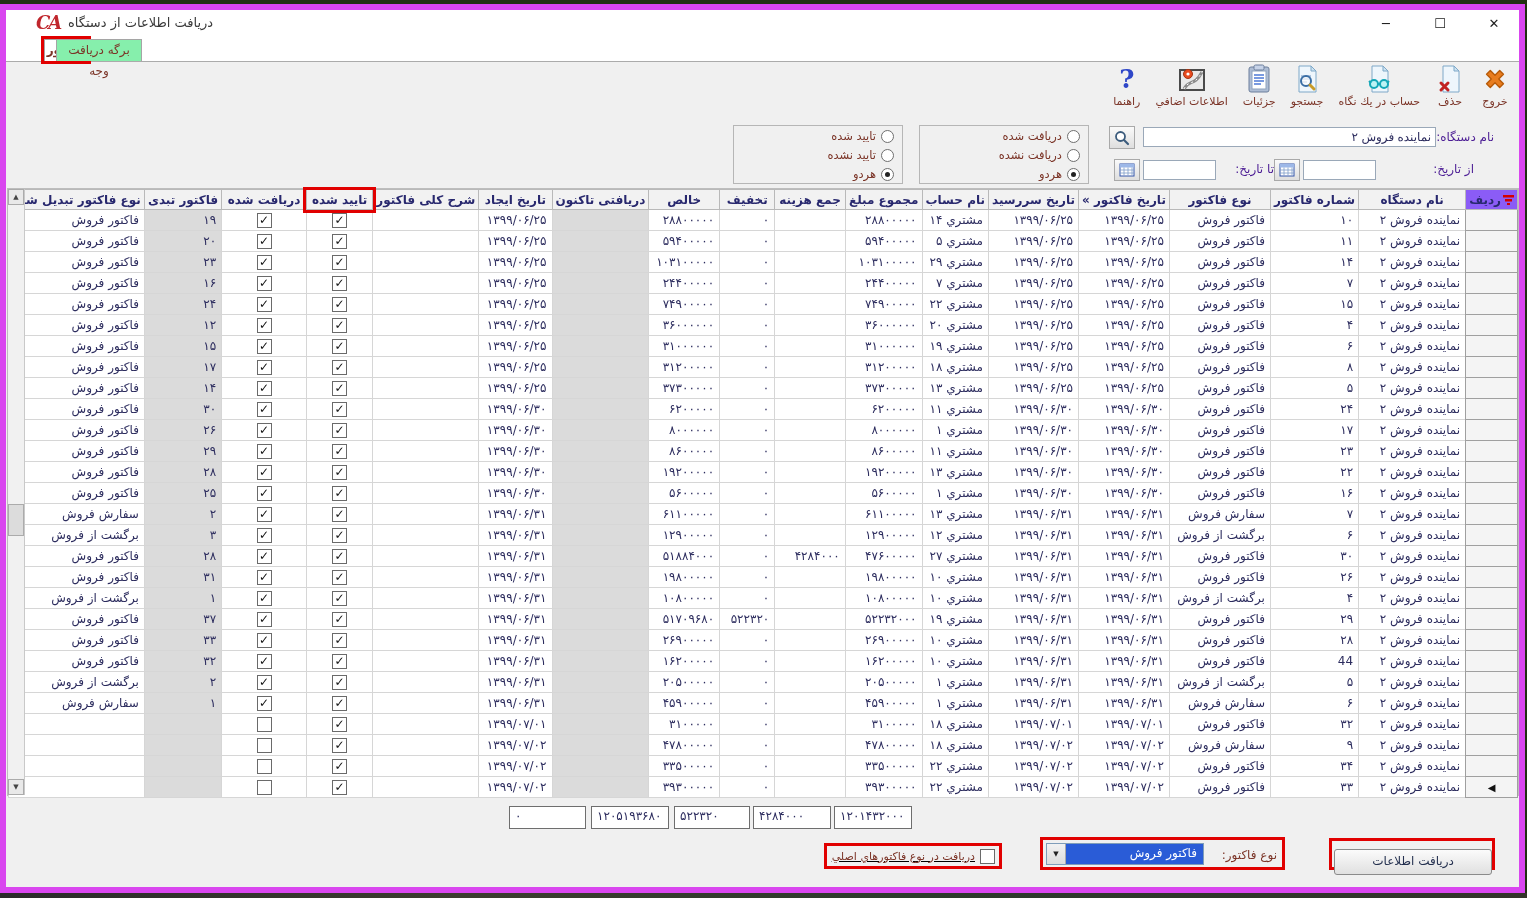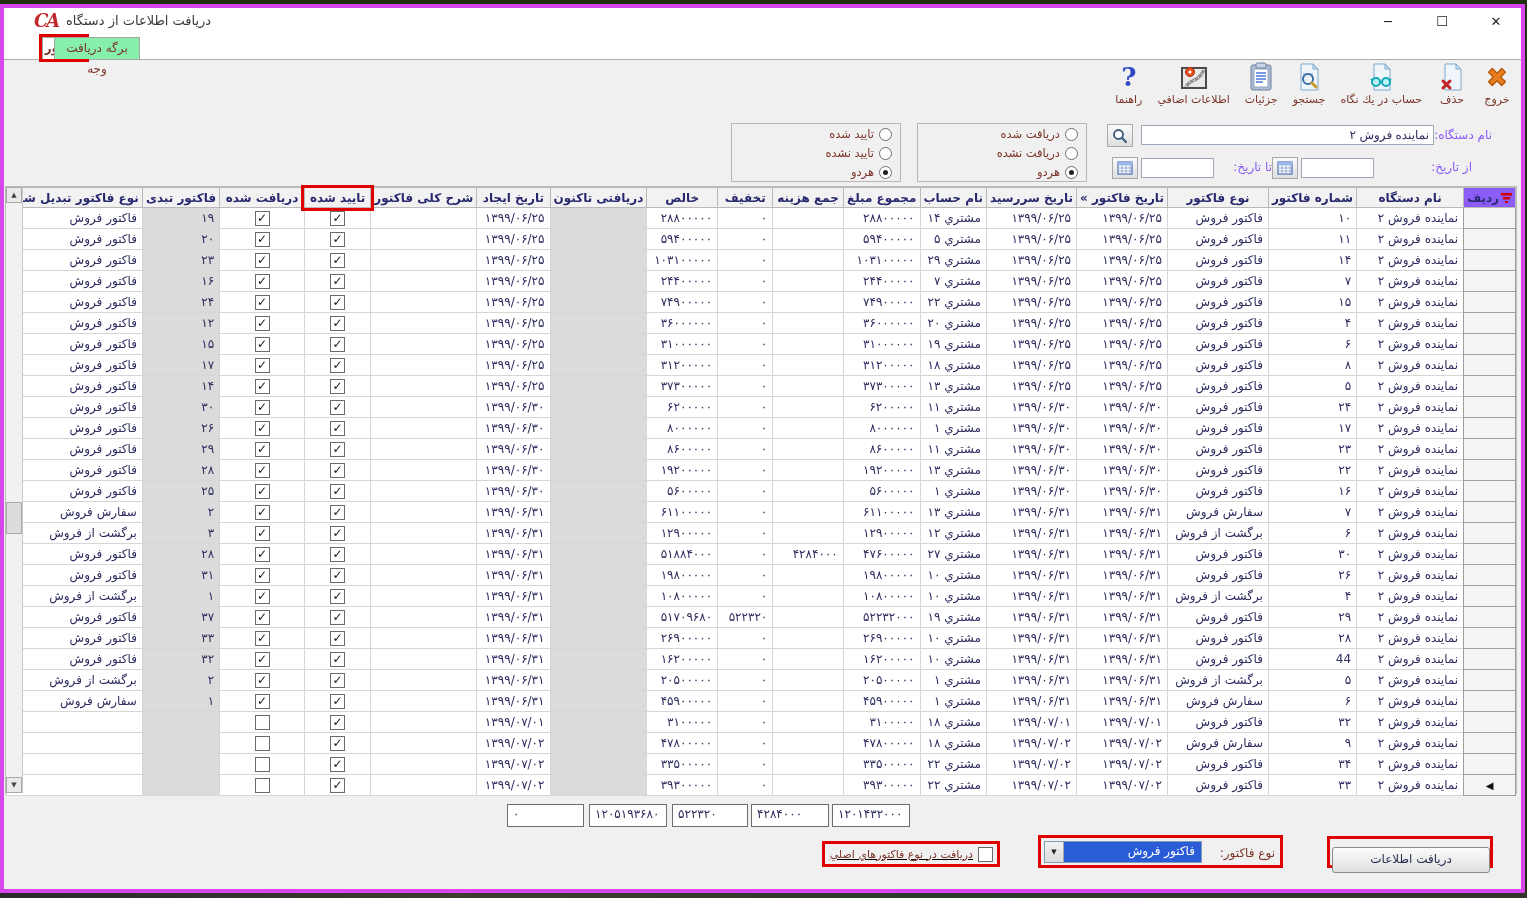--- a/index.html
+++ b/index.html
@@ -1,38 +1,38 @@
 <!DOCTYPE html>
 <html lang="fa"><head>
 <meta charset="utf-8">
 <style>
   html,body{margin:0;padding:0;}
   body{font-family:"DejaVu Sans",sans-serif;}
   .screen{position:relative;width:1527px;height:898px;background:#22301297;background:#223012;overflow:hidden;}
-  .window{position:absolute;left:0;top:4px;width:1525px;height:889px;background:#f0f0f0;border:4px solid #d946ef;box-sizing:border-box;}
+  .window{position:absolute;left:0;top:4px;width:1525px;height:889px;background:#f0f0f0;border:6px solid #d946ef;box-sizing:border-box;}
   
   .titlebar{position:absolute;left:0;top:0;width:100%;height:26px;background:#ffffff;border-bottom:1px solid #e3e3e3;}
   .logo{position:absolute;left:30px;top:2px;font:italic 700 18px "DejaVu Serif",serif;color:#c0272d;letter-spacing:-2px;}
   .wtitle{position:absolute;left:62px;top:5px;font-size:13px;color:#3a3a3a;direction:rtl;}
   .wctrls{position:absolute;right:10px;top:0;height:26px;display:flex;gap:24px;align-items:center;}
   .wc{width:30px;text-align:center;font-size:13px;color:#222;cursor:default;}
   
   .tabbar{position:absolute;left:0;top:26px;width:100%;height:25px;background:#fff;border-bottom:1px solid #ababab;}
   .tab{position:absolute;top:3px;height:21px;line-height:21px;text-align:center;font-size:12px;color:#7b3427;background:#86efac;border:1px solid #a5a5a5;border-bottom:none;direction:rtl;}
   .tab.active{background:#fff;font-weight:700;}
   .tab1{left:18px;width:42px;margin-left:20px;}
   .tab2{left:50px;width:84px;}
   .ann{outline:3px solid #e10000;outline-offset:0px;}
   
   .toolbar{position:absolute;top:52px;right:6px;display:flex;direction:rtl;gap:9px;align-items:flex-start;}
   .tbtn{display:flex;flex-direction:column;align-items:center;gap:1px;padding:2px 3px;cursor:default;}
   .tbtn .lbl{font-size:11px;color:#7b3427;white-space:nowrap;}
   .qmark{font:700 26px "DejaVu Serif",serif;color:#2f47c8;line-height:30px;}
   
-  .flabel{position:absolute;font-size:12px;color:#8b5cf6;direction:rtl;white-space:nowrap;}
+  .flabel{position:absolute;font-size:12px;color:#4c1d95;direction:rtl;white-space:nowrap;}
   .tbox{position:absolute;height:20px;border:1px solid #9aa8b8;background:#fff;font-size:12px;color:#2c2c5e;direction:rtl;text-align:right;padding:0 4px;box-sizing:border-box;}
   .sqbtn{position:absolute;width:26px;height:23px;background:linear-gradient(#fafafa,#dedede);border:1px solid #a9a9a9;display:flex;align-items:center;justify-content:center;box-sizing:border-box;}
   
   .rgroup{position:absolute;width:170px;height:59px;border:1px solid #b6b6b6;background:#f0f0f0;box-sizing:border-box;}
   .rrow{display:flex;direction:rtl;align-items:center;gap:5px;height:18px;padding:1px 8px 0 0;}
   .radio{width:11px;height:11px;border-radius:50%;border:1px solid #6f6f6f;background:#fff;position:relative;flex:0 0 auto;}
   .radio.on::after{content:"";position:absolute;left:3px;top:3px;width:5px;height:5px;border-radius:50%;background:#222;}
   .rlbl{font-size:11.5px;color:#7b3427;}
   
   .tablewrap{position:absolute;left:1px;top:178px;width:1512px;height:608px;background:#fff;border:1px solid #bdbdbd;box-sizing:border-box;}

